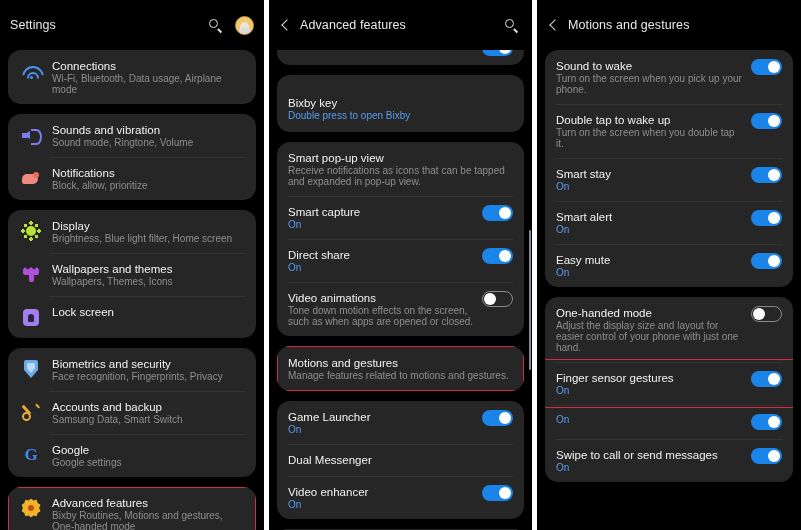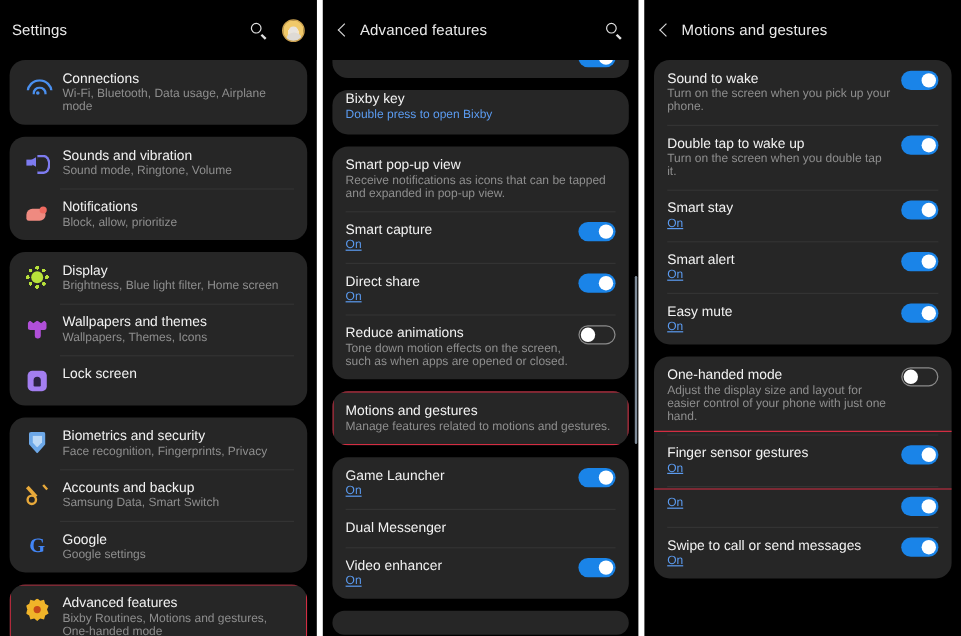--- a/index.html
+++ b/index.html
@@ -151,21 +151,21 @@
     line-height: 14px;
     white-space: nowrap;
     overflow: hidden;
   }
   .sub {
     color: #8e8e8e;
     font-size: 10px;
     line-height: 11px;
     margin-top: 0;
   }
-  .sub.on { color: #5b9bf0; text-decoration: underline; }
+  .sub.on { color: #5b9bf0; }
   .sub.blue { color: #5b9bf0; }
   .sub.wrap { white-space: normal; }
 
   
   .toggle {
     flex: 0 0 auto;
     width: 31px; height: 16px;
     border-radius: 9px;
     position: relative;
     margin-left: 8px;
@@ -457,21 +457,21 @@
             <div class="title"></div>
             <div class="sub on">On</div>
           </div>
           <div class="toggle on">
               <span class="knob"></span>
             </div>
         </div>
       </div>
 
       <div class="card">
-        <div class="row" style="padding-top:1px;padding-bottom:11px">
+        <div class="row" style="padding-top:21px;padding-bottom:11px">
           <div class="txt">
             <div class="title">Bixby key</div>
             <div class="sub blue">Double press to open Bixby</div>
           </div>
         </div>
       </div>
 
       <div class="card">
         <div class="row">
           <div class="txt">
@@ -492,21 +492,21 @@
           <div class="txt">
             <div class="title">Direct share</div>
             <div class="sub on">On</div>
           </div>
           <div class="toggle on">
               <span class="knob"></span>
             </div>
         </div>
         <div class="row">
           <div class="txt">
-            <div class="title">Reduce animations</div>
+            <div class="title">Video animations</div>
             <div class="sub wrap">Tone down motion effects on the screen, such as when apps are opened or closed.</div>
           </div>
           <div class="toggle off">
               <span class="knob"></span>
             </div>
         </div>
       </div>
 
       <div class="card hl">
         <div class="row" style="padding-top:10px;padding-bottom:10px">

